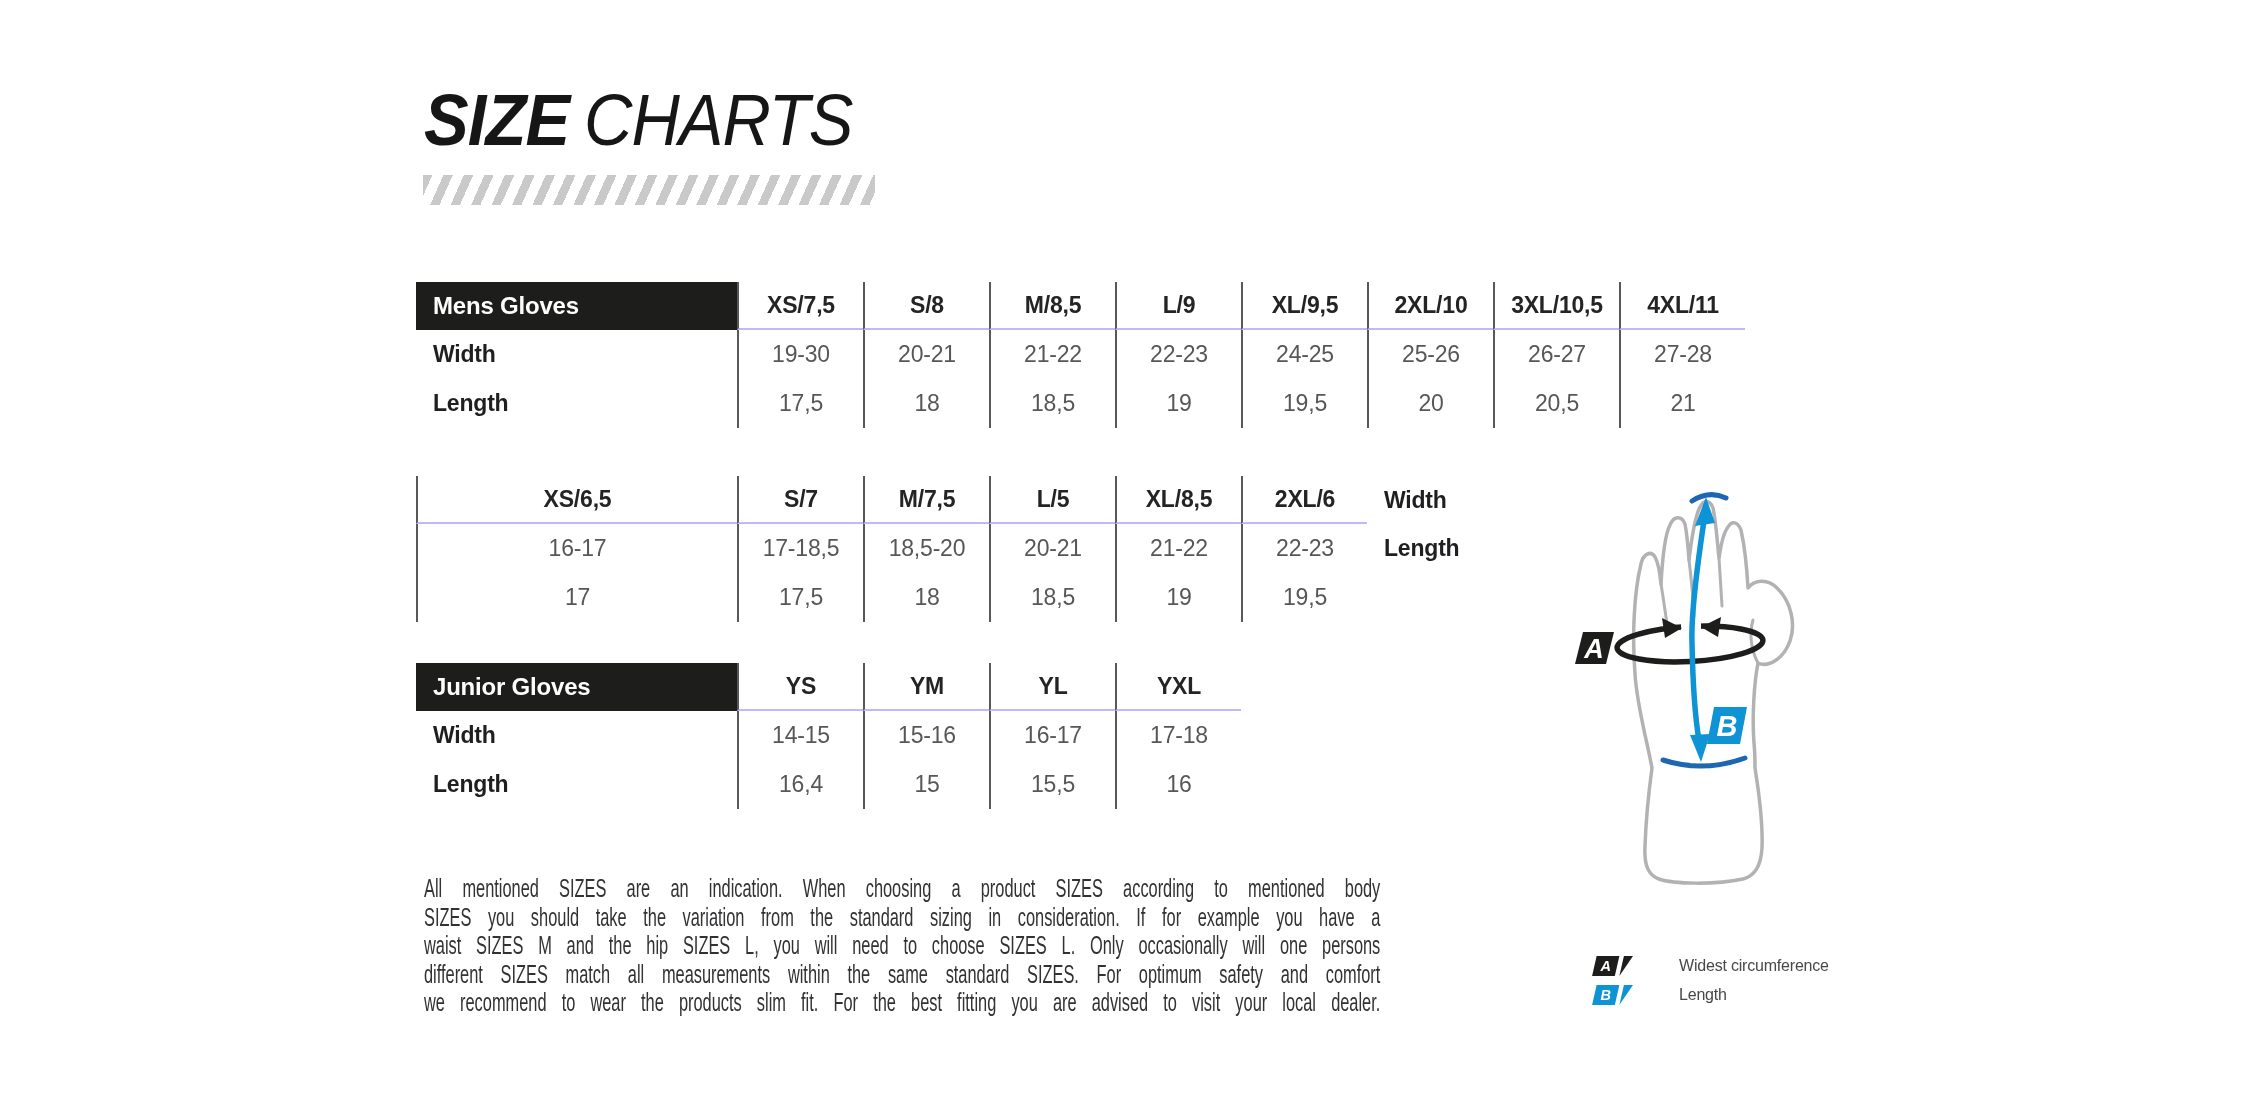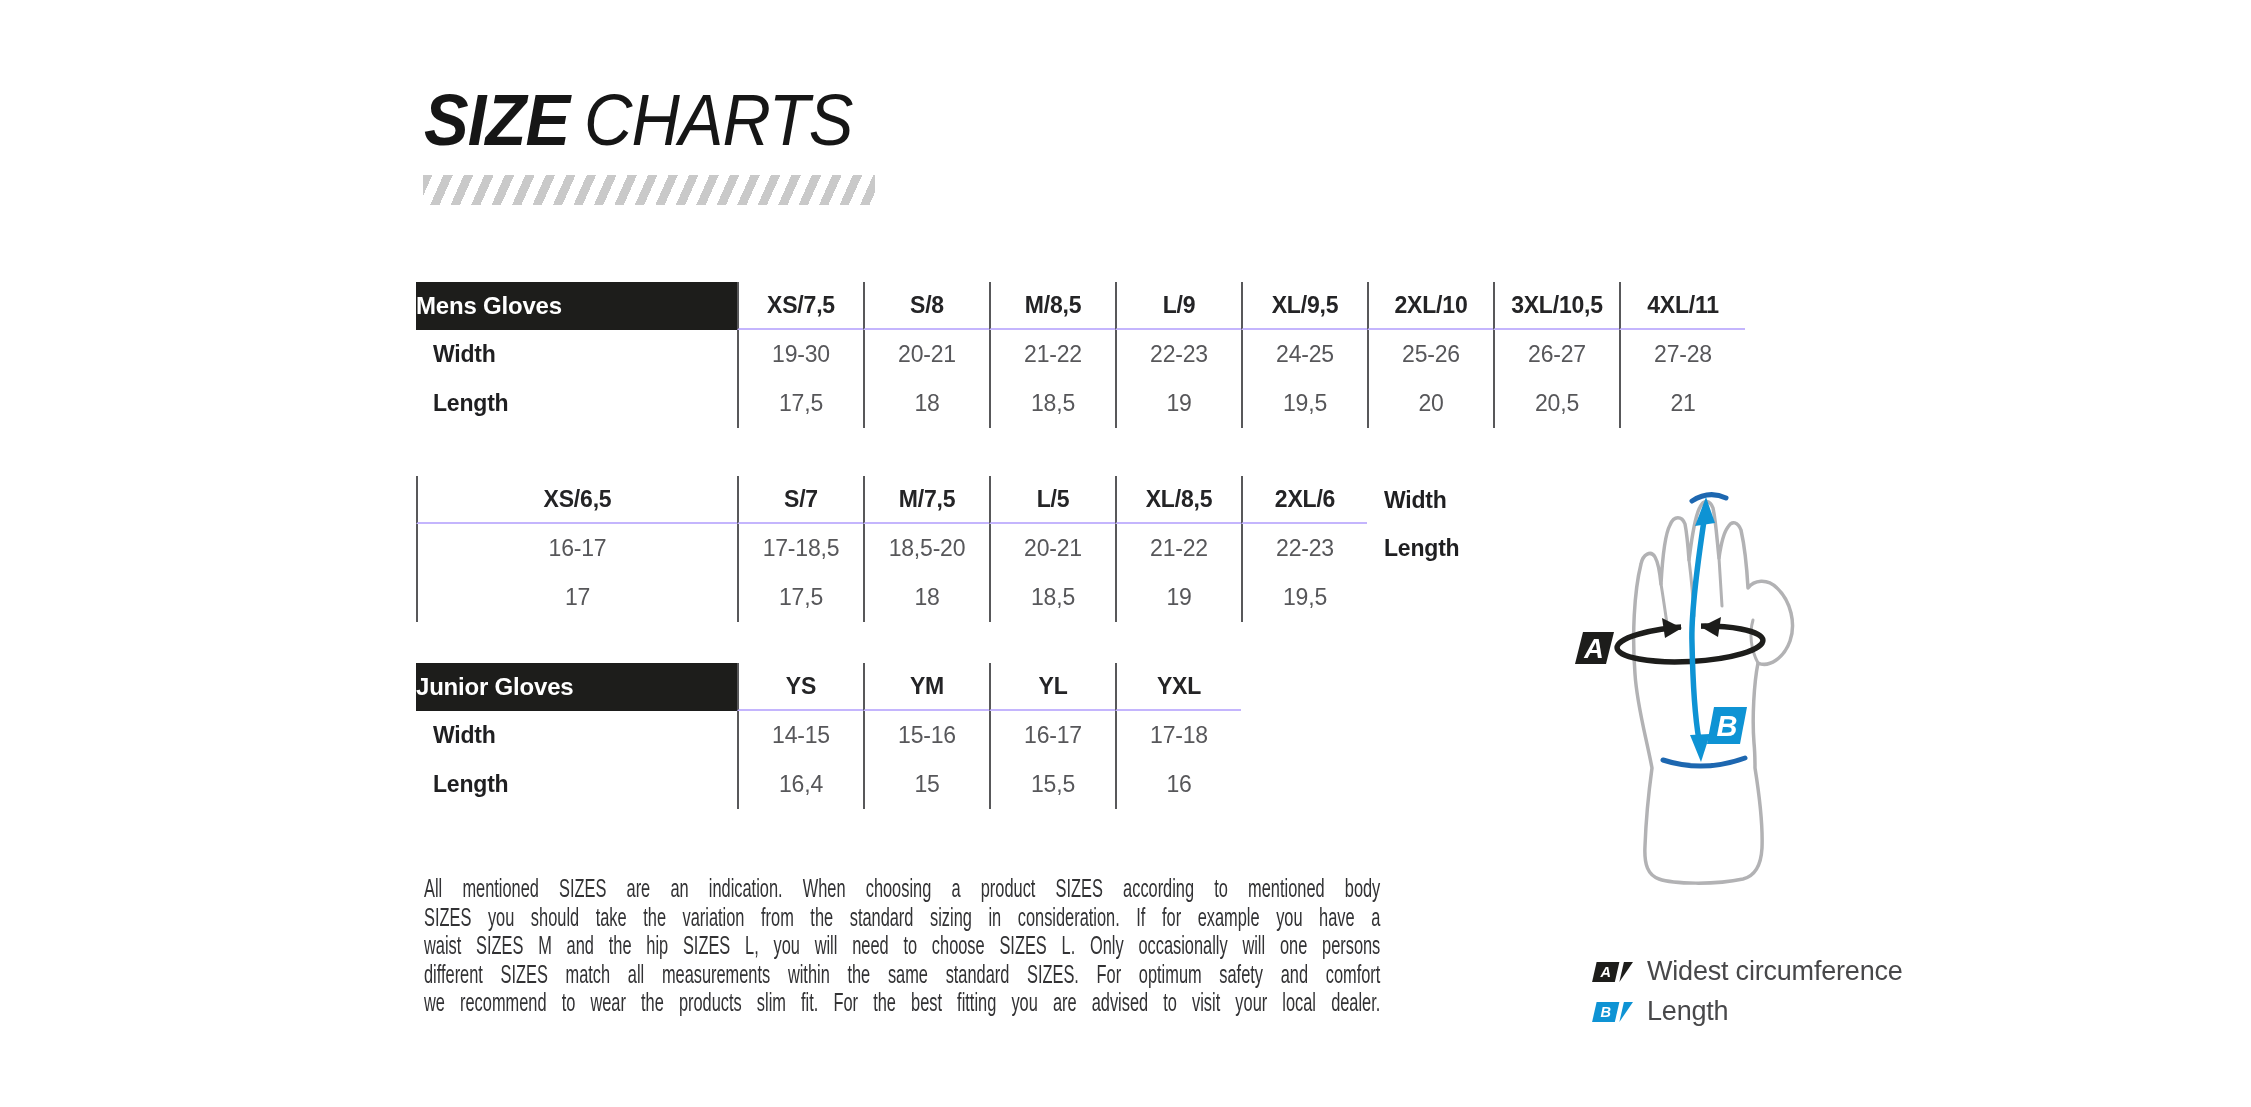--- a/index.html
+++ b/index.html
@@ -16,21 +16,21 @@
     position:absolute;left:423px;top:175px;width:452px;height:30px;
     background:repeating-linear-gradient(114deg,#c9c9c9 0 8.5px,rgba(0,0,0,0) 8.5px 18.7px);
   }
   
   .size-table{
     position:absolute;left:416px;display:grid;grid-template-rows:48px 49px 49px;
     font-size:23px;letter-spacing:-0.2px;
   }
   .th-label{
     background:#1d1d1b;color:#ffffff;font-weight:bold;font-size:24px;
-    display:flex;align-items:center;box-sizing:border-box;
+    display:flex;align-items:center;padding-left:17px;box-sizing:border-box;
   }
   .th-size{
     font-weight:bold;color:#242426;display:flex;align-items:center;justify-content:center;
     border-left:2px solid #58585a;border-bottom:2px solid #c4b5fd;box-sizing:border-box;
   }
   .row-label{
     font-weight:bold;color:#1f1f21;display:flex;align-items:center;padding-left:17px;box-sizing:border-box;
   }
   .cell-value{
     color:#57575a;display:flex;align-items:center;justify-content:center;
@@ -42,21 +42,21 @@
     transform:scaleX(0.655);transform-origin:0 0;
     font-size:25px;line-height:28.6px;color:#323234;
   }
   .note-line{text-align:justify;text-align-last:justify;white-space:nowrap;}
   
   .glove-fig{position:absolute;left:1555px;top:478px;width:290px;height:420px;margin:0;}
   .badge-letter{font-family:"Liberation Sans","DejaVu Sans",sans-serif;font-style:italic;font-weight:bold;fill:#ffffff;}
   
   .legend{position:absolute;left:1592px;top:956px;display:flex;flex-direction:column;gap:9px;}
   .legend-row{display:flex;align-items:center;gap:13px;}
-  .legend-label{font-size:27px;color:#48484a;letter-spacing:-0.2px;}
+  .legend-label{font-size:16px;color:#48484a;letter-spacing:-0.2px;margin-left:32px;}
 </style>
 </head>
 <body>
 
 <div class="canvas">
 
   <div class="title-wrap">
     <h1><span class="t-bold">SIZE</span><span class="t-light">CHARTS</span></h1>
   </div>
   <div class="hatch"></div>

